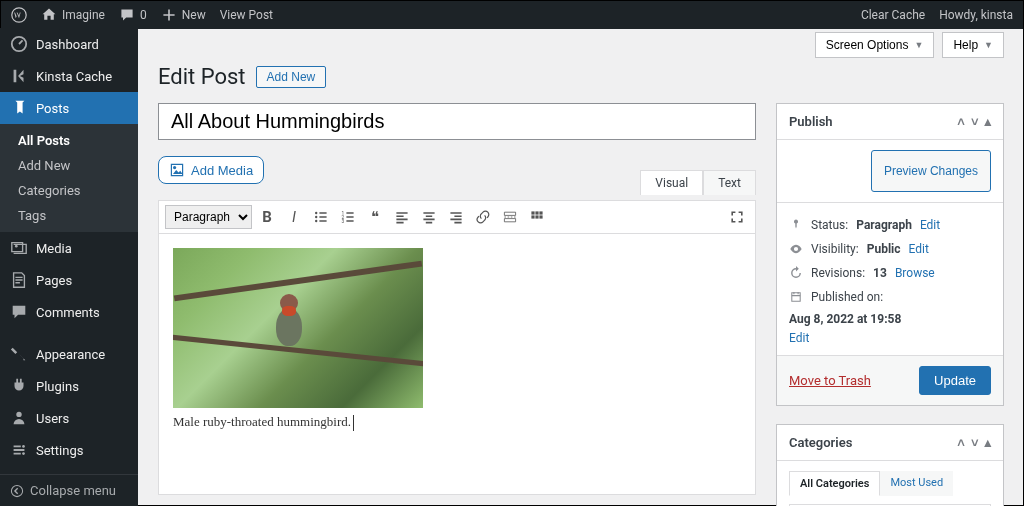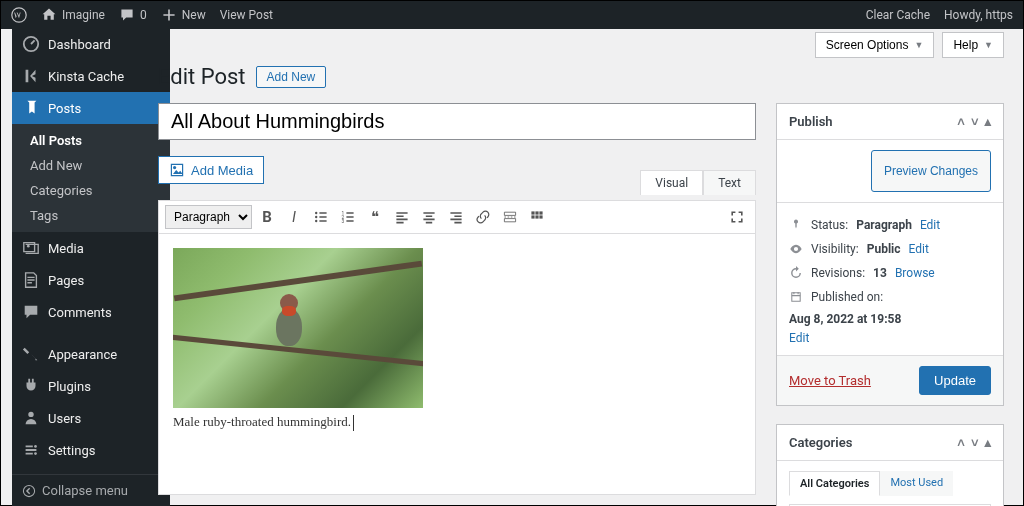--- a/index.html
+++ b/index.html
@@ -6,21 +6,21 @@
 body { font-family: -apple-system, BlinkMacSystemFont, "Segoe UI", Roboto, sans-serif; font-size: 13px; color: #3c434a; background: #f0f0f1; width: 1024px; height: 506px; overflow: hidden; border: 1px solid #000; }
 a { color: #2271b1; text-decoration: none; }
 
 
 .adminbar { background: #1d2327; color: #c3c4c7; height: 28px; display: flex; align-items: center; padding: 0 10px; font-size: 12px; justify-content: space-between; }
 .adminbar .left, .adminbar .right { display: flex; align-items: center; gap: 14px; }
 .adminbar .item { display: flex; align-items: center; gap: 5px; color: #c3c4c7; cursor: pointer; }
 .adminbar .item svg { width: 16px; height: 16px; fill: #c3c4c7; }
 
 
-.sidebar { position: absolute; top: 28px; left: 12px; bottom: 0; width: 158px; background: #1d2327; color: #c3c4c7; font-size: 13px; }
+.sidebar { position: absolute; top: 28px; left: 0; bottom: 0; width: 138px; background: #1d2327; color: #c3c4c7; font-size: 13px; }
 .sidebar .menu-item { display: flex; align-items: center; gap: 8px; padding: 7px 10px; cursor: pointer; color: #eee; }
 .sidebar .menu-item svg { width: 18px; height: 18px; fill: #a7aaad; flex-shrink: 0; }
 .sidebar .menu-item.current { background: #2271b1; color: #fff; position: relative; }
 .sidebar .menu-item.current svg { fill: #fff; }
 .sidebar .menu-item.current::after { content: ""; position: absolute; right: -8px; top: 50%; transform: translateY(-50%); border: 8px solid transparent; border-right-color: #f0f0f1; }
 .sidebar .submenu { background: #2c3338; padding: 4px 0; }
 .sidebar .submenu .sub { padding: 5px 18px; color: #c3c4c7; cursor: pointer; font-size: 13px; }
 .sidebar .submenu .sub.current { color: #fff; font-weight: 600; }
 .sidebar .collapse { position: absolute; bottom: 0; left: 0; right: 0; padding: 8px 10px; color: #a7aaad; display: flex; align-items: center; gap: 6px; cursor: pointer; border-top: 1px solid #32373c; }
 
@@ -35,21 +35,21 @@
 .cols { display: flex; gap: 20px; margin-top: 14px; align-items: flex-start; }
 .body-col { flex: 1; min-width: 0; }
 .side-col { width: 228px; flex-shrink: 0; }
 
 .title-input { width: 100%; padding: 6px 12px; font-size: 20px; border: 1px solid #8c8f94; background: #fff; outline: none; }
 .permalink-row { margin-top: 10px; font-size: 12px; color: #646970; display: flex; align-items: center; gap: 6px; flex-wrap: wrap; }
 .permalink-row b { color: #1d2327; }
 .permalink-row a { text-decoration: underline; }
 .small-btn { border: 1px solid #2271b1; color: #2271b1; background: #fff; padding: 2px 8px; font-size: 11px; cursor: pointer; border-radius: 2px; }
 
-.add-media-btn { margin-top: 16px; border: 1px solid #2271b1; color: #2271b1; background: #fff; padding: 5px 10px; font-size: 13px; cursor: pointer; display: inline-flex; align-items: center; gap: 6px; border-radius: 0; }
+.add-media-btn { margin-top: 16px; border: 1px solid #2271b1; color: #2271b1; background: #fff; padding: 5px 10px; font-size: 13px; cursor: pointer; display: inline-flex; align-items: center; gap: 6px; border-radius: 8px; }
 
 .editor-wrap { margin-top: 6px; border: 1px solid #dcdcde; background: #fff; position: relative; }
 .editor-tabs { display: flex; justify-content: flex-end; gap: 0; position: absolute; top: -30px; right: 0; }
 .editor-tab { border: 1px solid #dcdcde; border-bottom: none; padding: 5px 14px; background: #f6f7f7; font-size: 12px; cursor: pointer; }
 .editor-tab.active { background: #fff; }
 .toolbar { display: flex; align-items: center; gap: 3px; padding: 4px 6px; border-bottom: 1px solid #dcdcde; background: #fff; }
 .toolbar select { font-size: 12px; padding: 3px 4px; border: 1px solid #c3c4c7; }
 .tb-btn { width: 24px; height: 24px; display: flex; align-items: center; justify-content: center; cursor: pointer; color: #555; font-size: 15px; }
 .tb-btn svg { width: 16px; height: 16px; fill: #555; }
 .tb-spacer { flex: 1; }
@@ -116,21 +116,21 @@
       </span>
     <span class="item">
         <span>View Post</span>
       </span>
   </div>
   <div class="right">
     <span class="item">
         <span>Clear Cache</span>
       </span>
     <span class="item">
-        <span>Howdy, https</span>
+        <span>Howdy, kinsta</span>
       </span>
   </div>
 </div>
 
 <div class="sidebar">
   <div class="menu-item">
       <svg viewBox="0 0 20 20">
         <circle cx="10" cy="10" r="8" fill="none" stroke="#a7aaad" stroke-width="2"></circle>
         <path d="M10 10l4-4" stroke="#a7aaad" stroke-width="2"></path>
       </svg>

